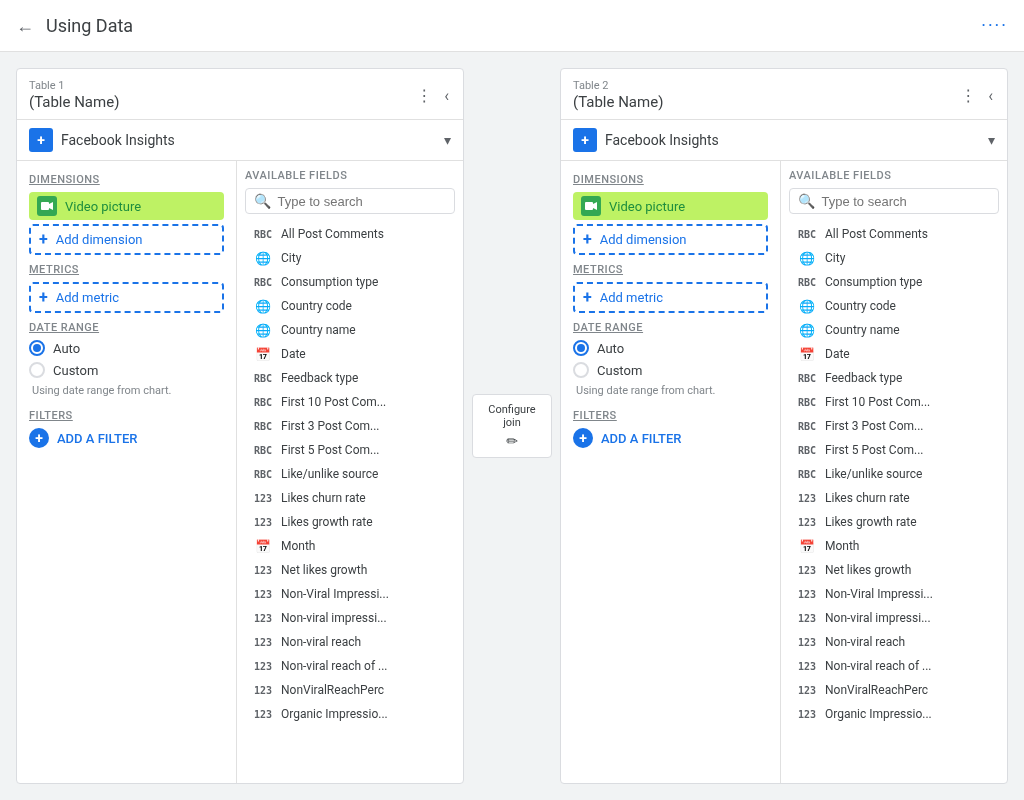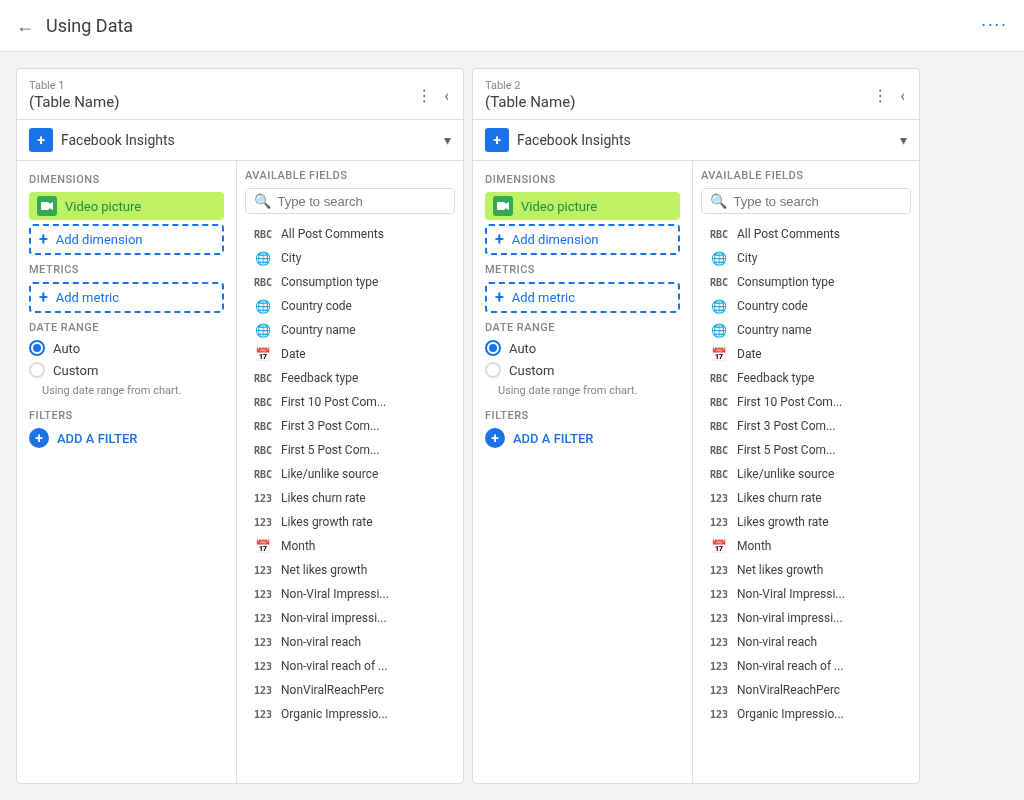--- a/index.html
+++ b/index.html
@@ -133,20 +133,21 @@
       flex-shrink: 0;
     }
 
     .section-label {
       font-size: 11px;
       font-weight: 500;
       color: #80868b;
       text-transform: uppercase;
       letter-spacing: 0.5px;
       margin-bottom: 6px;
+      text-decoration: underline;
     }
 
     .dimension-item {
       display: flex;
       align-items: center;
       padding: 4px 8px;
       background: #bef264;
       border-radius: 4px;
       margin-bottom: 4px;
       cursor: pointer;
@@ -216,21 +217,21 @@
       border-radius: 50%;
     }
     .radio-label {
       font-size: 13px;
     }
 
     .date-hint {
       font-size: 11px;
       color: #80868b;
       margin-top: 4px;
-      margin-left: 13px;
+      margin-left: 3px;
     }
 
     .filters-section {
       margin-top: 12px;
     }
     .add-filter-btn {
       display: flex;
       align-items: center;
       color: #1a73e8;
       cursor: pointer;
@@ -564,20 +565,26 @@
       <div class="field-type-icon">
                 <span class="type-text">123</span>
               </div>
       <span class="field-name">Organic Impressio...</span>
     </li>
           </ul>
       </div>
     </div>
   </div>
 
+  <div class="configure-join">
+    <div class="configure-join-btn">
+      <span>Configure join</span>
+      <span class="pencil-icon">✏</span>
+    </div>
+  </div>
 
   <div class="table-panel">
     <div class="panel-header">
       <div>
         <div class="panel-header-info">Table 2</div>
         <div class="panel-header-title">(Table Name)</div>
       </div>
       <div class="panel-header-actions">
         <span class="icon-btn">⋮</span>
         <span class="icon-btn">‹</span>

